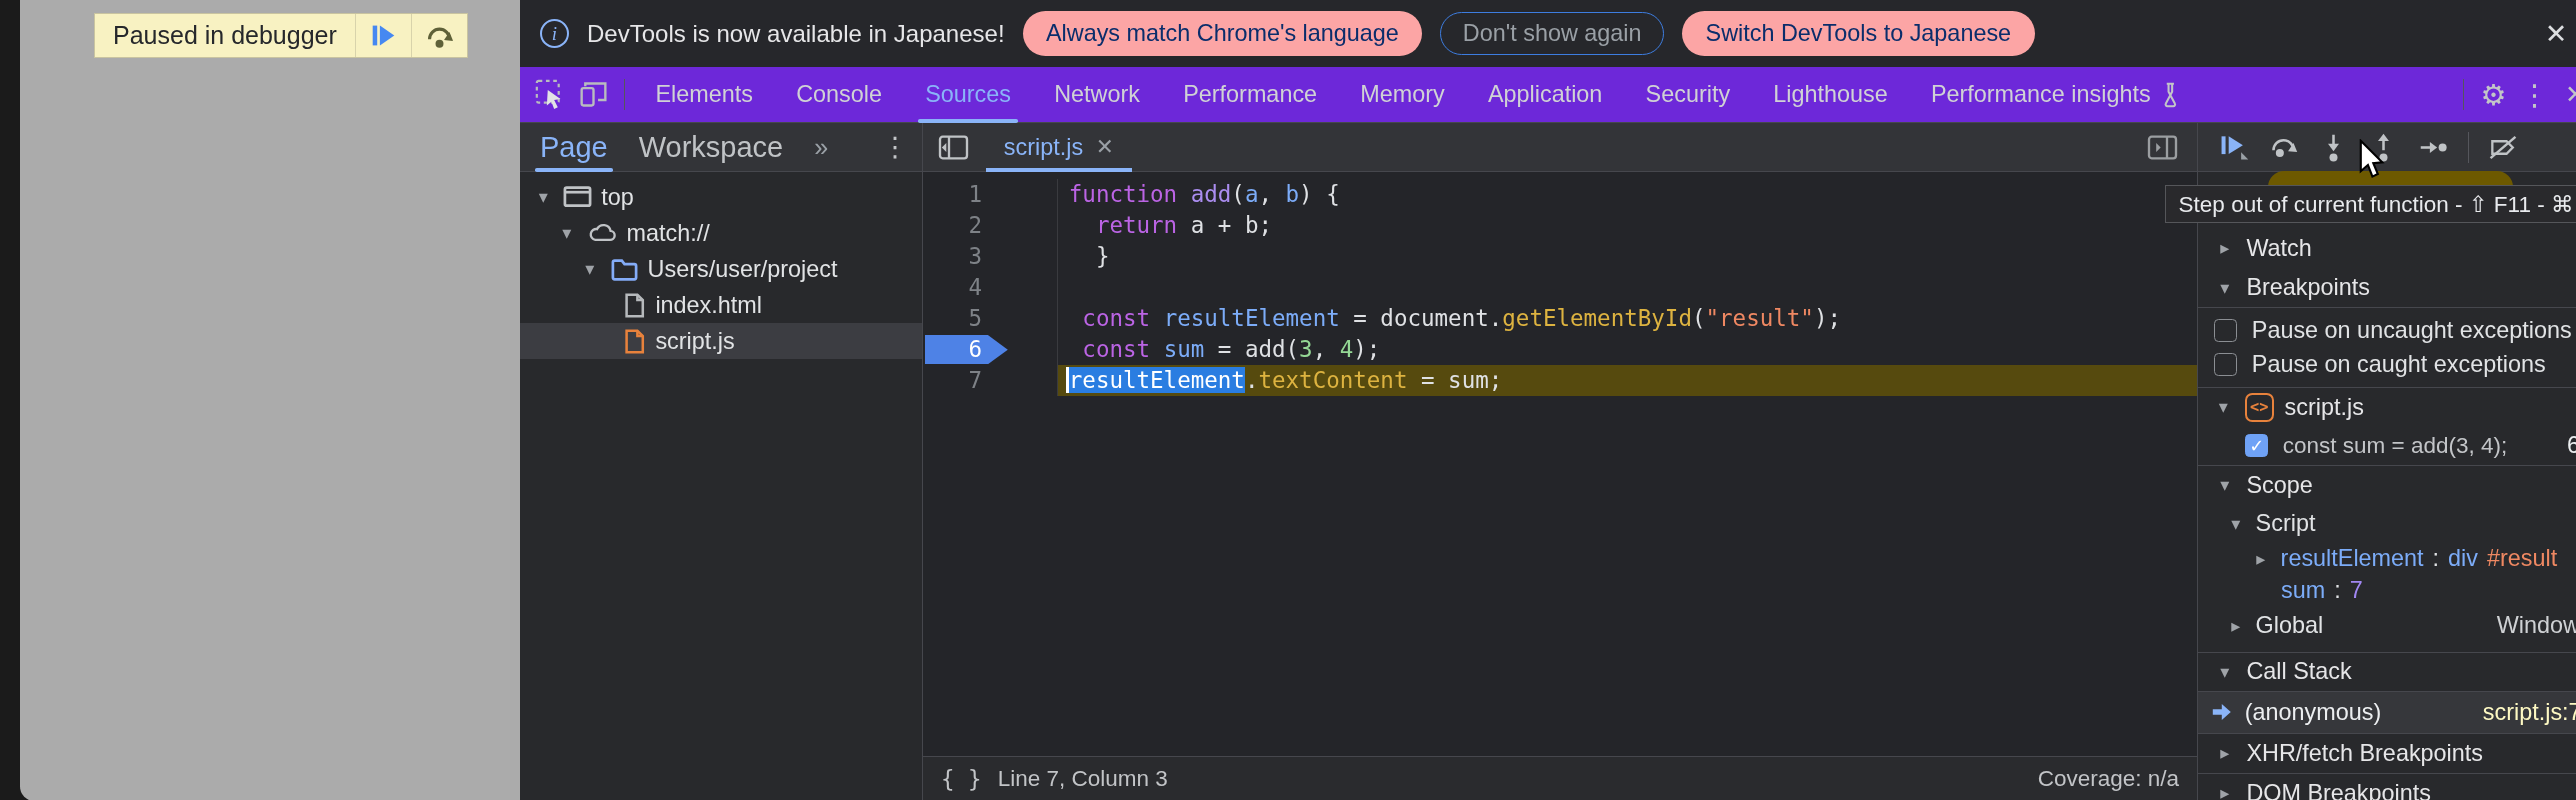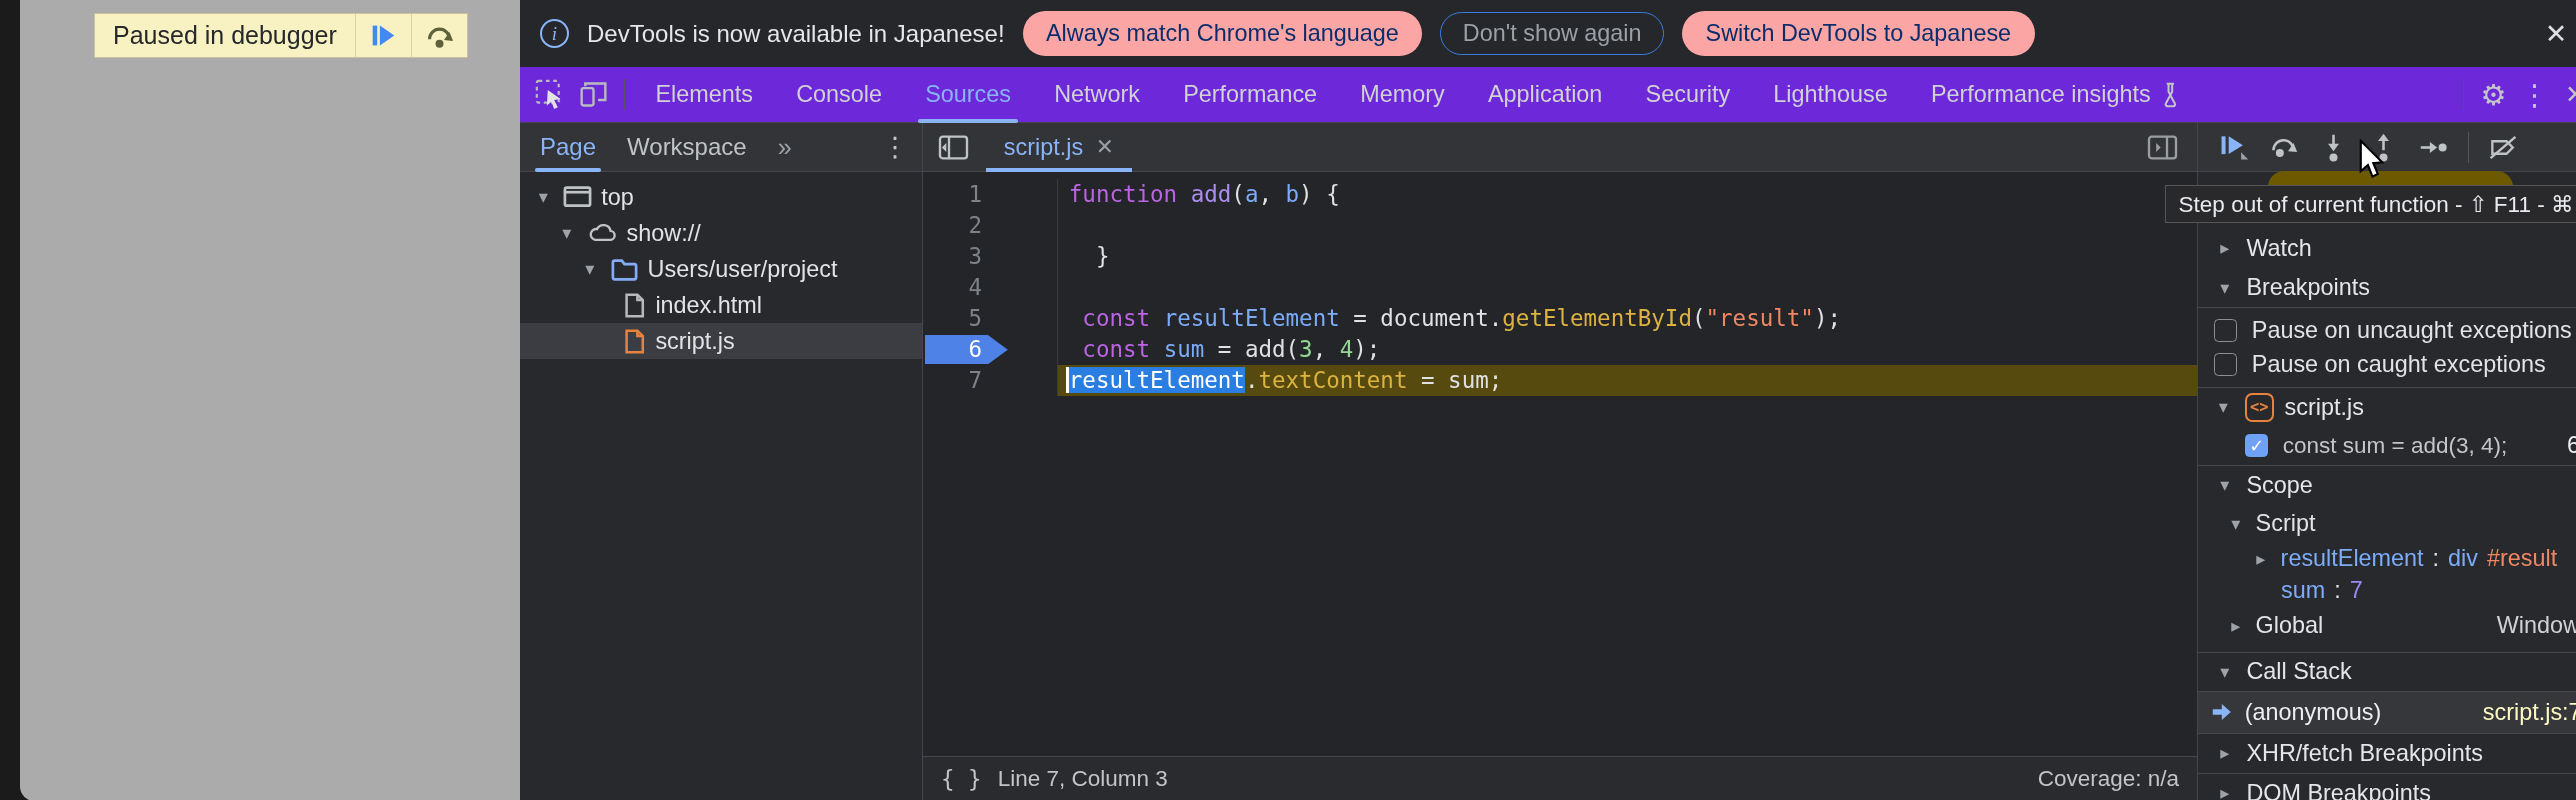--- a/index.html
+++ b/index.html
@@ -35,21 +35,21 @@
   .tabbar-right { margin-left:auto; display:flex; align-items:center; }
   .glyph-btn { width:41px; height:41px; display:flex; align-items:center; justify-content:center; color:#c3c5c8; cursor:pointer; }
   .gear { font-size:29px; } .kebab { font-size:29px; } .xclose { font-size:25px; }
 
   
   .content { flex:1; display:flex; min-height:0; }
 
   
   .navigator { width:403px; border-right:0.9px solid #46474d; display:flex; flex-direction:column; background:#28292c; flex-shrink:0; }
   .nav-header { height:49px; background:#333438; border-bottom:0.9px solid #46474d; display:flex; align-items:center; padding-left:20px; gap:31px; flex-shrink:0; }
-  .nav-tab { font-size:24px; color:#c0c3c6; height:49px; display:flex; align-items:center; position:relative; cursor:pointer; }
+  .nav-tab { font-size:29px; color:#c0c3c6; height:49px; display:flex; align-items:center; position:relative; cursor:pointer; }
   .nav-tab.active { color:#8ab4f8; }
   .nav-tab.active::after { content:''; position:absolute; left:-5.4px; right:-5.4px; bottom:0; height:3.6px; background:#8ab4f8; border-radius:1.8px; }
   .nav-chevrons { color:#9aa0a6; font-size:25px; cursor:pointer; }
   .nav-kebab { margin-left:auto; margin-right:9px; color:#c3c5c8; font-size:27px; width:36px; text-align:center; cursor:pointer; }
   .tree { padding-top:7.2px; font-size:23.4px; color:#e1e3e5; }
   .tree-row { height:36px; display:flex; align-items:center; gap:9px; cursor:pointer; white-space:nowrap; }
   .tree-row.selected { background:#3c3d42; }
   .caret { color:#9fa3a8; font-size:18px; width:21.6px; text-align:center; flex-shrink:0; }
   .ti { flex-shrink:0; display:flex; align-items:center; }
   .ind-0{padding-left:12.6px} .ind-1{padding-left:36px} .ind-2{padding-left:59px} .ind-3{padding-left:103px}
@@ -222,21 +222,21 @@
               </span>
             <span>top</span>
           </div>
           <div class="tree-row ind-1">
             <span class="caret">▾</span>
             <span class="ti">
                 <svg width="31" height="23.4" viewBox="0 0 34 26">
                   <path d="M9 21 a6 6 0 1 1 2 -12 a8 8 0 0 1 15 2 a5 5 0 0 1 -1 10 z" fill="none" stroke="#c0c3c6" stroke-width="2.6"></path>
                 </svg>
               </span>
-            <span>show://</span>
+            <span>match://</span>
           </div>
           <div class="tree-row ind-2">
             <span class="caret">▾</span>
             <span class="ti">
                 <svg width="29" height="25" viewBox="0 0 32 28">
                   <path d="M3 6 a2 2 0 0 1 2 -2 h8 l3 4 h11 a2 2 0 0 1 2 2 v13 a2 2 0 0 1 -2 2 H5 a2 2 0 0 1 -2 -2 z" fill="none" stroke="#84acf8" stroke-width="3"></path>
                 </svg>
               </span>
             <span>Users/user/project</span>
           </div>
@@ -286,20 +286,21 @@
             <div class="code-line">
               <div class="gutter-cell">
                 <span class="lnum">1</span>
               </div>
               <div class="code-cell"><span class="tok-kw">function</span><span class="tok-plain"> </span><span class="tok-def2">add</span><span class="tok-plain">(</span><span class="tok-def">a</span><span class="tok-plain">, </span><span class="tok-def">b</span><span class="tok-plain">) {</span></div>
             </div>
             <div class="code-line">
               <div class="gutter-cell">
                 <span class="lnum">2</span>
               </div>
+              <div class="code-cell"><span class="tok-plain">  </span><span class="tok-kw">return</span><span class="tok-plain"> a + b;</span></div>
             </div>
             <div class="code-line">
               <div class="gutter-cell">
                 <span class="lnum">3</span>
               </div>
               <div class="code-cell"><span class="tok-plain">  }</span></div>
             </div>
             <div class="code-line">
               <div class="gutter-cell">
                 <span class="lnum">4</span>

